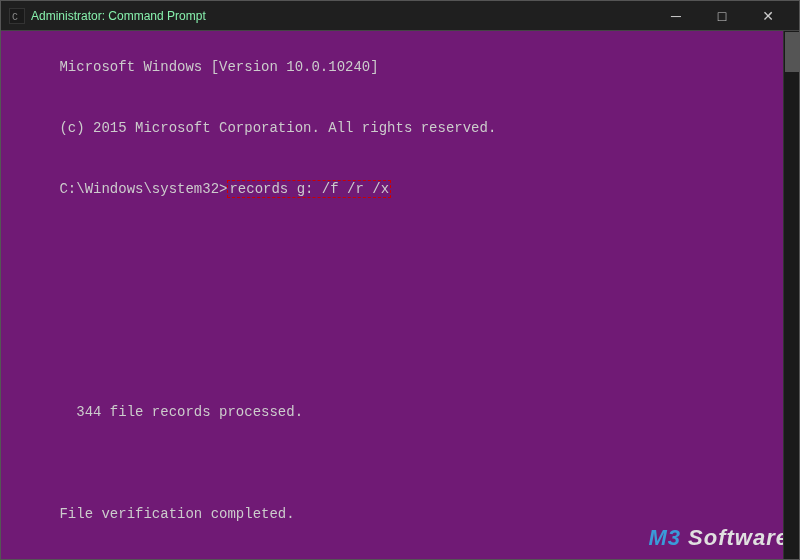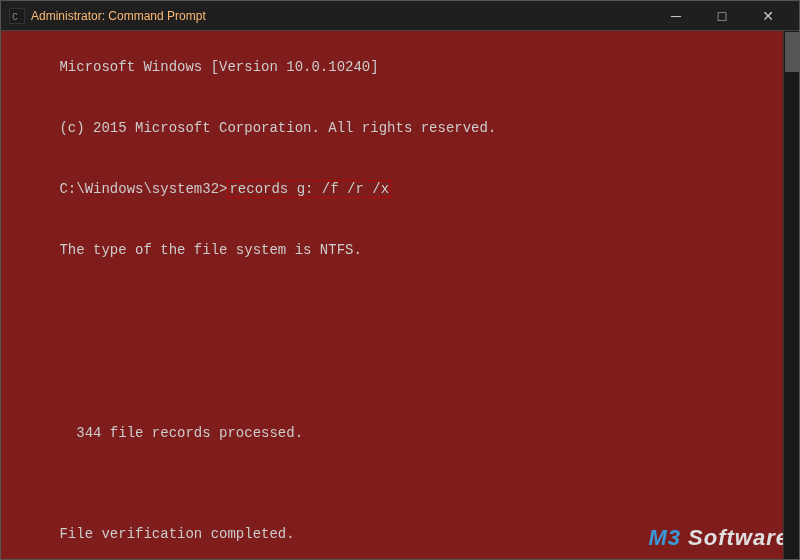--- a/index.html
+++ b/index.html
@@ -42,21 +42,21 @@
       height: 16px;
       background: #333;
       display: flex;
       align-items: center;
       justify-content: center;
       font-size: 10px;
       color: #ccc;
     }
 
     .title-bar-text {
-      color: #fdba74;
+      color: #86efac;
       font-size: 12px;
       font-family: 'Segoe UI', sans-serif;
     }
 
     .title-bar-controls {
       display: flex;
       gap: 0;
     }
 
     .title-btn {
@@ -67,21 +67,21 @@
       color: #ccc;
       font-size: 14px;
       cursor: pointer;
       display: flex;
       align-items: center;
       justify-content: center;
       font-family: 'Segoe UI', sans-serif;
     }
 
     .console-body {
-      background: #7f1d1d;
+      background: #701a75;
       flex: 1;
       padding: 6px 8px;
       overflow: hidden;
       position: relative;
     }
 
     .console-text {
       color: #cccccc;
       font-size: 14px;
       line-height: 1.45;
@@ -155,21 +155,20 @@
   </div>
 
   <div class="console-body">
     <div class="console-text">
       <span>Microsoft Windows [Version 10.0.10240]</span>
       <br>
       <span>(c) 2015 Microsoft Corporation. All rights reserved.</span>
       <br>
       <span>C:\Windows\system32&gt;</span><span class="cmd-highlight">records g: /f /r /x</span>
       <br>
-      <span>The type of the file system is NTFS.</span>
       <br>
       <br>
       <br>
       <br>
       <span>  344 file records processed.</span>
       <br>
       <br>
       <span>File verification completed.</span>
       <br>
       <br>

